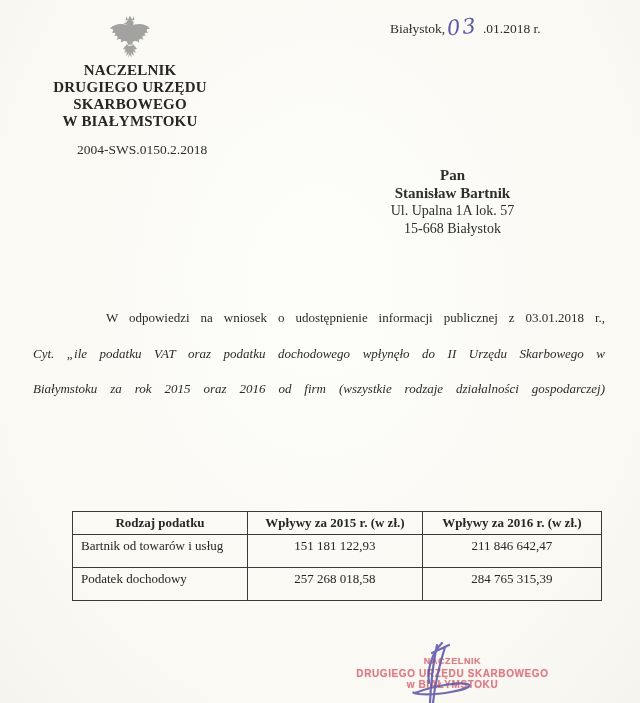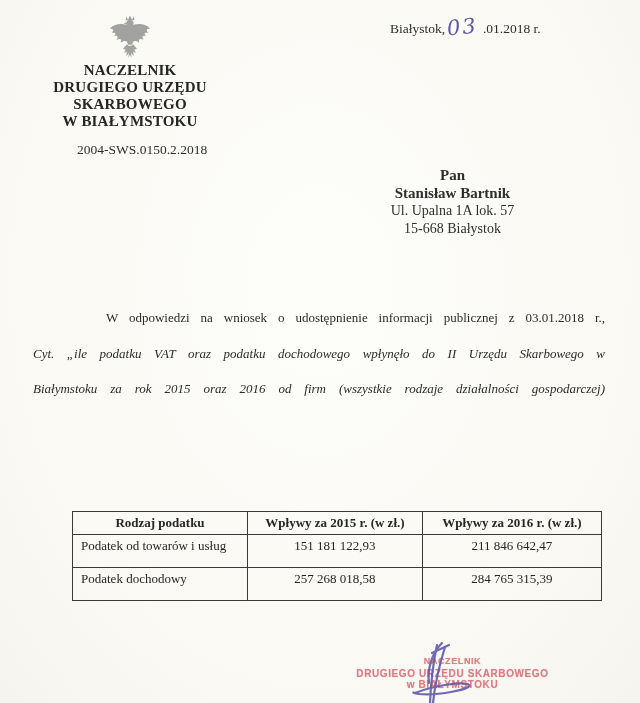--- a/index.html
+++ b/index.html
@@ -146,21 +146,21 @@
       </colgroup>
     <thead>
       <tr>
         <th>Rodzaj podatku</th>
         <th>Wpływy za 2015 r. (w zł.)</th>
         <th>Wpływy za 2016 r. (w zł.)</th>
       </tr>
     </thead>
     <tbody>
       <tr>
-        <td class="lbl">Podatek od towarów i usług</td>
+        <td class="lbl">Bartnik od towarów i usług</td>
         <td class="num">151 181 122,93</td>
         <td class="num">211 846 642,47</td>
       </tr>
       <tr>
         <td class="lbl">Podatek dochodowy</td>
         <td class="num">257 268 018,58</td>
         <td class="num">284 765 315,39</td>
       </tr>
     </tbody>
   </table>

